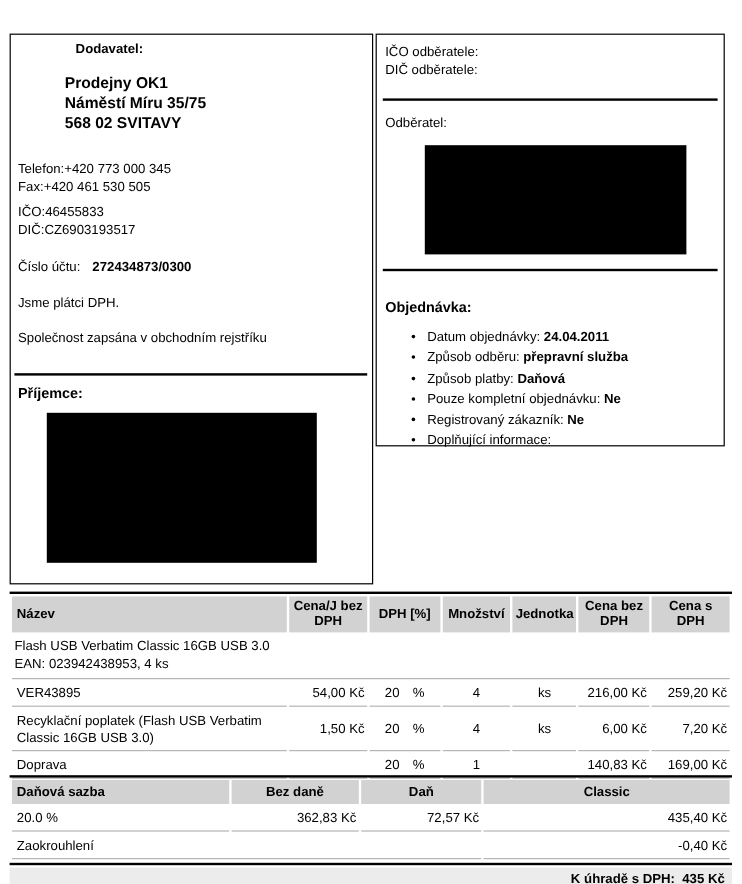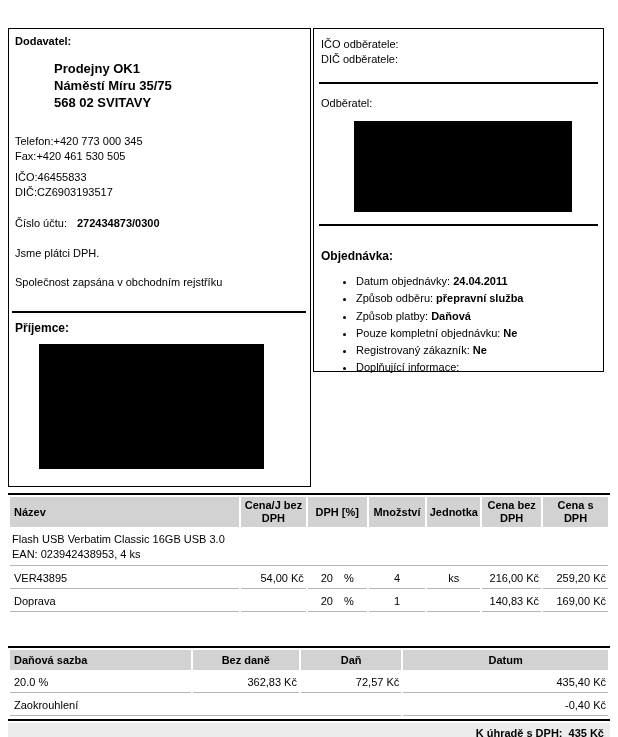--- a/index.html
+++ b/index.html
@@ -6,21 +6,21 @@
   .page {
     position:relative; width:618px; height:737px; background:#fff;
     font-family:"Liberation Sans", sans-serif; color:#000; overflow:hidden;
   }
   .title-row { position:absolute; top:3px; right:11px; display:flex; align-items:center; }
   .title { font-size:15px; font-weight:bold; white-space:nowrap; }
   .redact { background:#000; }
   .redact-title { width:94px; height:18px; border-radius:8px; margin-left:1px; }
   .box { position:absolute; border:1.5px solid #000; box-sizing:border-box; background:#fff; }
   .t { position:absolute; font-size:11px; line-height:13px; white-space:nowrap; }
-  .b { font-weight:bold; }
+  .b { font-weight:bold;margin-left:48px; }
   .h12 { font-size:12px; font-weight:bold; }
   .addr { position:absolute; font-size:13px; font-weight:bold; line-height:17px; white-space:nowrap; }
   .hr { position:absolute; height:2px; background:#000; }
   .rect { position:absolute; background:#000; }
   ul.order-details { position:absolute; left:26px; top:244px; margin:0; padding:0 0 0 16px; }
   ul.order-details li { font-size:11px; line-height:17.3px; white-space:nowrap; }
   .val { font-weight:bold; margin-left:3px; }
   .gap8 { margin-left:10px;margin-top:36px; }
 
   .items-wrap { position:absolute; left:8px; top:493px; width:602px; }
@@ -123,20 +123,29 @@
       <tr>
         <td class="left sku">VER43895</td>
         <td class="num">54,00 Kč</td>
         <td class="vat">20 %</td>
         <td class="ctr">4</td>
         <td class="ctr">ks</td>
         <td class="num">216,00 Kč</td>
         <td class="num">259,20 Kč</td>
       </tr>
       <tr>
+        <td class="left" style="white-space:normal;">Recyklační poplatek (Flash USB Verbatim Classic 16GB USB 3.0)</td>
+        <td class="num">1,50 Kč</td>
+        <td class="vat">20 %</td>
+        <td class="ctr">4</td>
+        <td class="ctr">ks</td>
+        <td class="num">6,00 Kč</td>
+        <td class="num">7,20 Kč</td>
+      </tr>
+      <tr>
         <td class="left">Doprava</td>
         <td class="num"></td>
         <td class="vat">20 %</td>
         <td class="ctr">1</td>
         <td class="ctr"></td>
         <td class="num">140,83 Kč</td>
         <td class="num">169,00 Kč</td>
       </tr>
     </tbody>
       </table>
@@ -148,21 +157,21 @@
         <col style="width:180px">
           <col style="width:106px">
           <col style="width:100px">
           <col style="width:204px">
       </colgroup>
       <tbody>
           <tr>
         <th class="left">Daňová sazba</th>
         <th>Bez daně</th>
         <th>Daň</th>
-        <th>Datum</th>
+        <th>Classic</th>
       </tr>
       <tr>
         <td class="left">20.0 %</td>
         <td class="num">362,83 Kč</td>
         <td class="num">72,57 Kč</td>
         <td class="num">435,40 Kč</td>
       </tr>
       <tr>
         <td class="left" colspan="3">Zaokrouhlení</td>
         <td class="num">-0,40 Kč</td>

